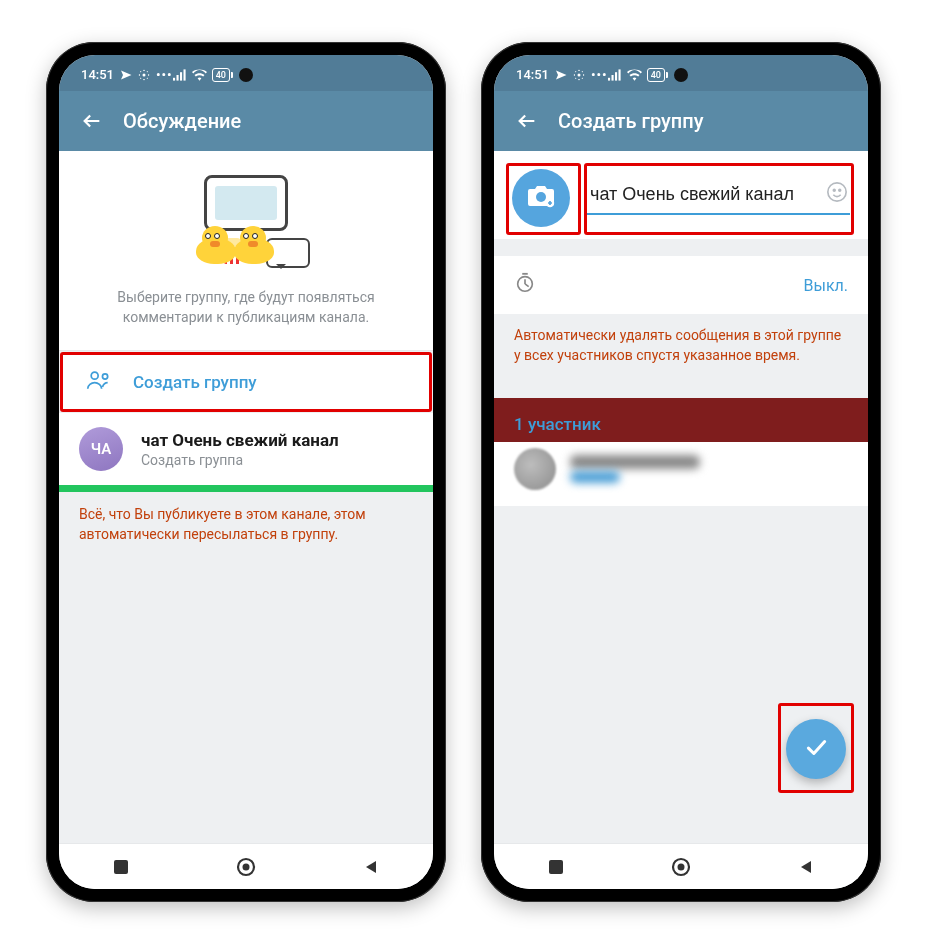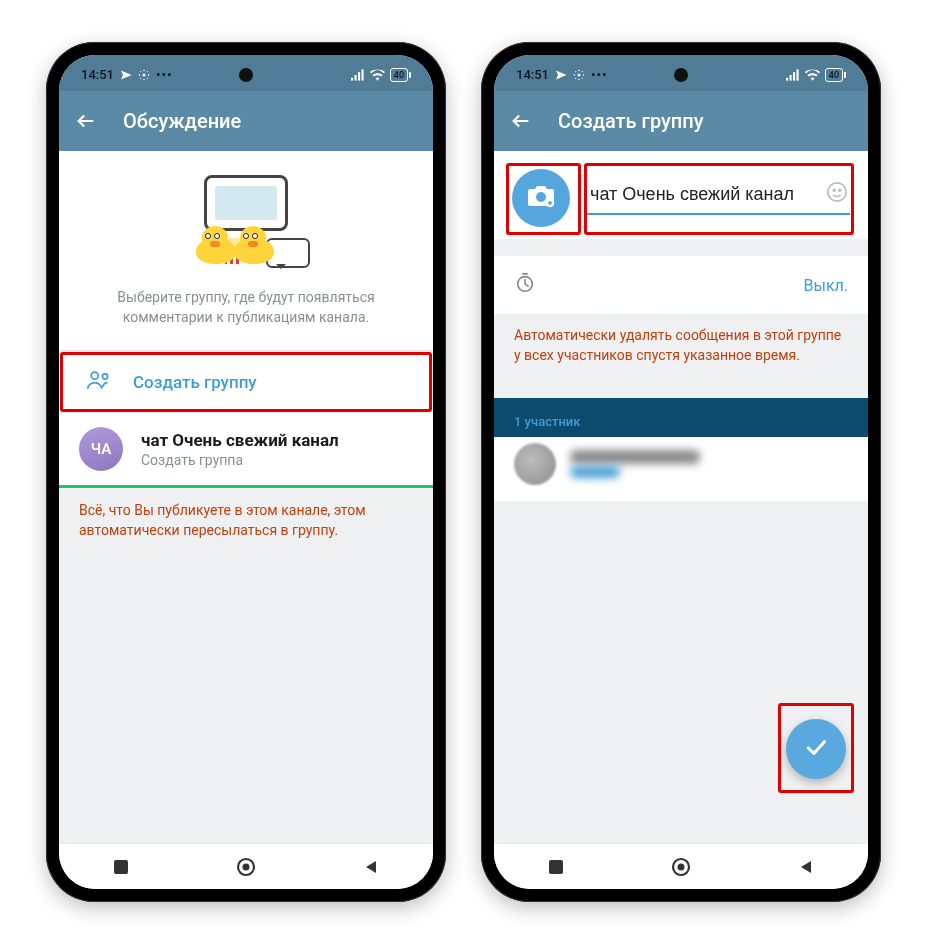--- a/index.html
+++ b/index.html
@@ -34,37 +34,37 @@
     background: #EEF0F2;
     border-radius: 36px;
     overflow: hidden;
     position: relative;
     display: flex; flex-direction: column;
   }
   
   .status {
     height: 36px;
     background: #517C97;
-    color: #0f172a;
-    display: flex; align-items: center; justify-content: space-between;
+    color: #ffffff;
+    display: flex; align-items: center; 
     padding: 3px 22px 0 22px;
     font-size: 13px;
     font-weight: 500;
   }
   .status .left { display: flex; align-items: center; gap: 6px; }
   .status .right { display: flex; align-items: center; gap: 5px; }
   .status svg { display: block; }
   
   .appbar {
     height: 60px;
     background: #5A8AA6;
     color: #fff;
     display: flex; align-items: center;
-    padding: 0 14px;
-    gap: 24px;
+    padding: 0 20px;
+    gap: 18px;
   }
   .appbar .title { font-size: 20px; font-weight: 500; }
   .back-arrow { width: 26px; height: 26px; display:flex; align-items:center; justify-content:center; cursor:pointer; }
   
   .content { flex: 1; overflow: auto; background: #EEF0F2; position: relative; }
   .hero {
     background: #fff;
     text-align: center;
     padding: 18px 30px 22px;
     border-bottom: 1px solid #E6E8EA;
@@ -72,21 +72,21 @@
   .hero-img {
     width: 120px; height: 95px; margin: 0 auto 10px; position: relative;
   }
   .hint { color: #8A8F94; font-size: 14px; line-height: 1.45; margin-top: 23px; }
   .section-white { background: #fff; }
   .row {
     display: flex; align-items: center;
     padding: 14px 20px;
     gap: 18px;
     background: #fff;
-    border-bottom: 3px solid #22c55e;
+    border-bottom: 7px solid #22c55e;
   }
   .row:last-child { border-bottom: none; }
   .row .icon-col { width: 32px; display:flex; justify-content:center; }
   .row .text-col { flex: 1; }
   .row .label-primary { font-size: 17px; color: #3E9DD8; font-weight: 500; }
   .row .title-dark { font-size: 17px; font-weight: 700; color: #1B1B1B; }
   .row .sub { font-size: 14px; color: #8A8F94; margin-top: 2px; }
   .avatar-circle {
     width: 44px; height: 44px; border-radius: 50%;
     display:flex; align-items:center; justify-content:center;
@@ -131,21 +131,21 @@
     color:#B5BAC0;
   }
   .setting-row {
     display:flex; align-items:center; justify-content:space-between;
     padding: 16px 20px; background:#fff; margin-top: 16px;
     border-top: 1px solid #eef0f2;
     border-bottom: 1px solid #eef0f2;
   }
   .setting-row .lbl { font-size:16px; color:#222; display:flex; align-items:center; gap:12px;}
   .setting-row .val { color:#3E9DD8; font-size:16px; }
-  .members-hd { padding: 16px 20px 8px; color:#3E9DD8; font-size:13px; font-weight:500; background:#0c4a6e; margin-top: 16px;}
+  .members-hd { padding: 16px 20px 8px; color:#3E9DD8; font-size:17px; font-weight:500; background:#7f1d1d; margin-top: 16px;}
   .member { display:flex; align-items:center; gap:14px; padding: 6px 20px 16px; background:#fff; }
   .member .av { width:42px; height:42px; border-radius:50%; background: radial-gradient(circle at 40% 40%, #BDBDBD, #8C8C8C); filter: blur(1px); }
   .member .info { display:flex; flex-direction:column; gap:2px; }
   .blur-line { border-radius:6px; filter: blur(4px); }
   .blur-name { width:130px; height:14px; background:#888; }
   .blur-status { width:50px; height:12px; background:#4C9FD6; }
   .fab {
     position:absolute; right: 22px; bottom: 64px;
     width: 60px; height: 60px; border-radius:50%;
     background:#5AA9DE; display:flex; align-items:center; justify-content:center;

